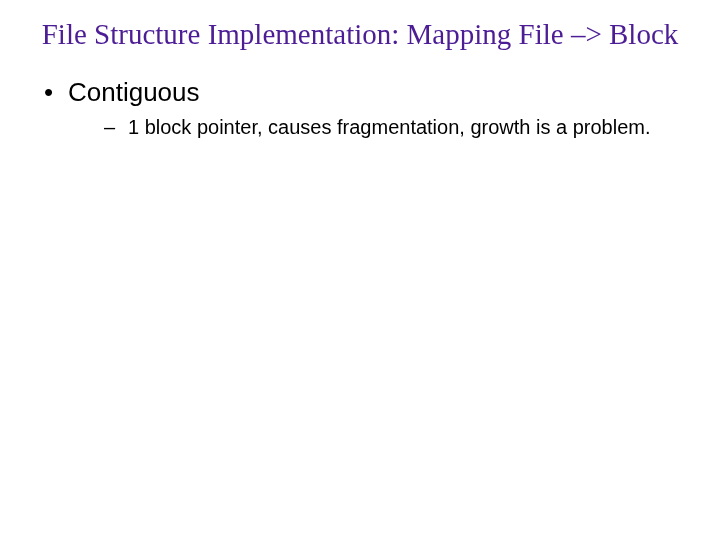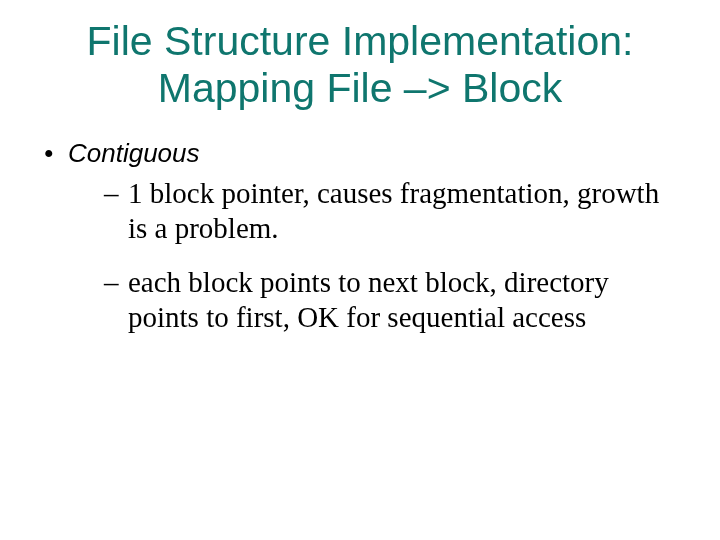--- a/index.html
+++ b/index.html
@@ -11,50 +11,48 @@
     font-family: Arial, Helvetica, sans-serif;
     color: #000000;
   }
   .slide {
     box-sizing: border-box;
     width: 720px;
     height: 540px;
     padding: 18px 40px 20px 40px;
   }
   .title {
-    font-family: Liberation Sans, sans-serif;
-    font-size: 41px;
+    font-family: Liberation Serif, serif;
+    font-size: 29px;
     line-height: 1.15;
     text-align: center;
-    color: #0f766e;
+    color: #4c1d95;
     margin: 0 0 26px 0;
     font-weight: 400;
   }
   .body {
     font-size: 26px;
     line-height: 1.22;
   }
   .l1 {
     margin: 0 0 6px 0;
     padding-left: 28px;
     position: relative;
-    font-style: italic;
   }
   .l1::before {
     content: "•";
     position: absolute;
     left: 4px;
     top: 0;
   }
   .l2 {
-    font-size: 29px;
+    font-size: 20px;
     margin: 2px 0 18px 0;
     padding-left: 88px;
     position: relative;
-    font-family: Liberation Serif, serif;
   }
   .l2::before {
     content: "–";
     position: absolute;
     left: 64px;
     top: 0;
   }
 </style>
 </head>
 <body>
@@ -63,18 +61,15 @@
   <h1 class="title">File Structure Implementation: Mapping File –&gt; Block</h1>
 
   <div class="body">
     <div class="l1">
       <span>Contiguous</span>
     </div>
     <div class="l2">
       <span>1 block pointer, causes fragmentation, growth is a problem.</span>
     </div>
 
-    <div class="l2">
-      <span>each block points to next block, directory points to first, OK for sequential access</span>
-    </div>
 
   </div>
 </div>
 
 </body></html>

